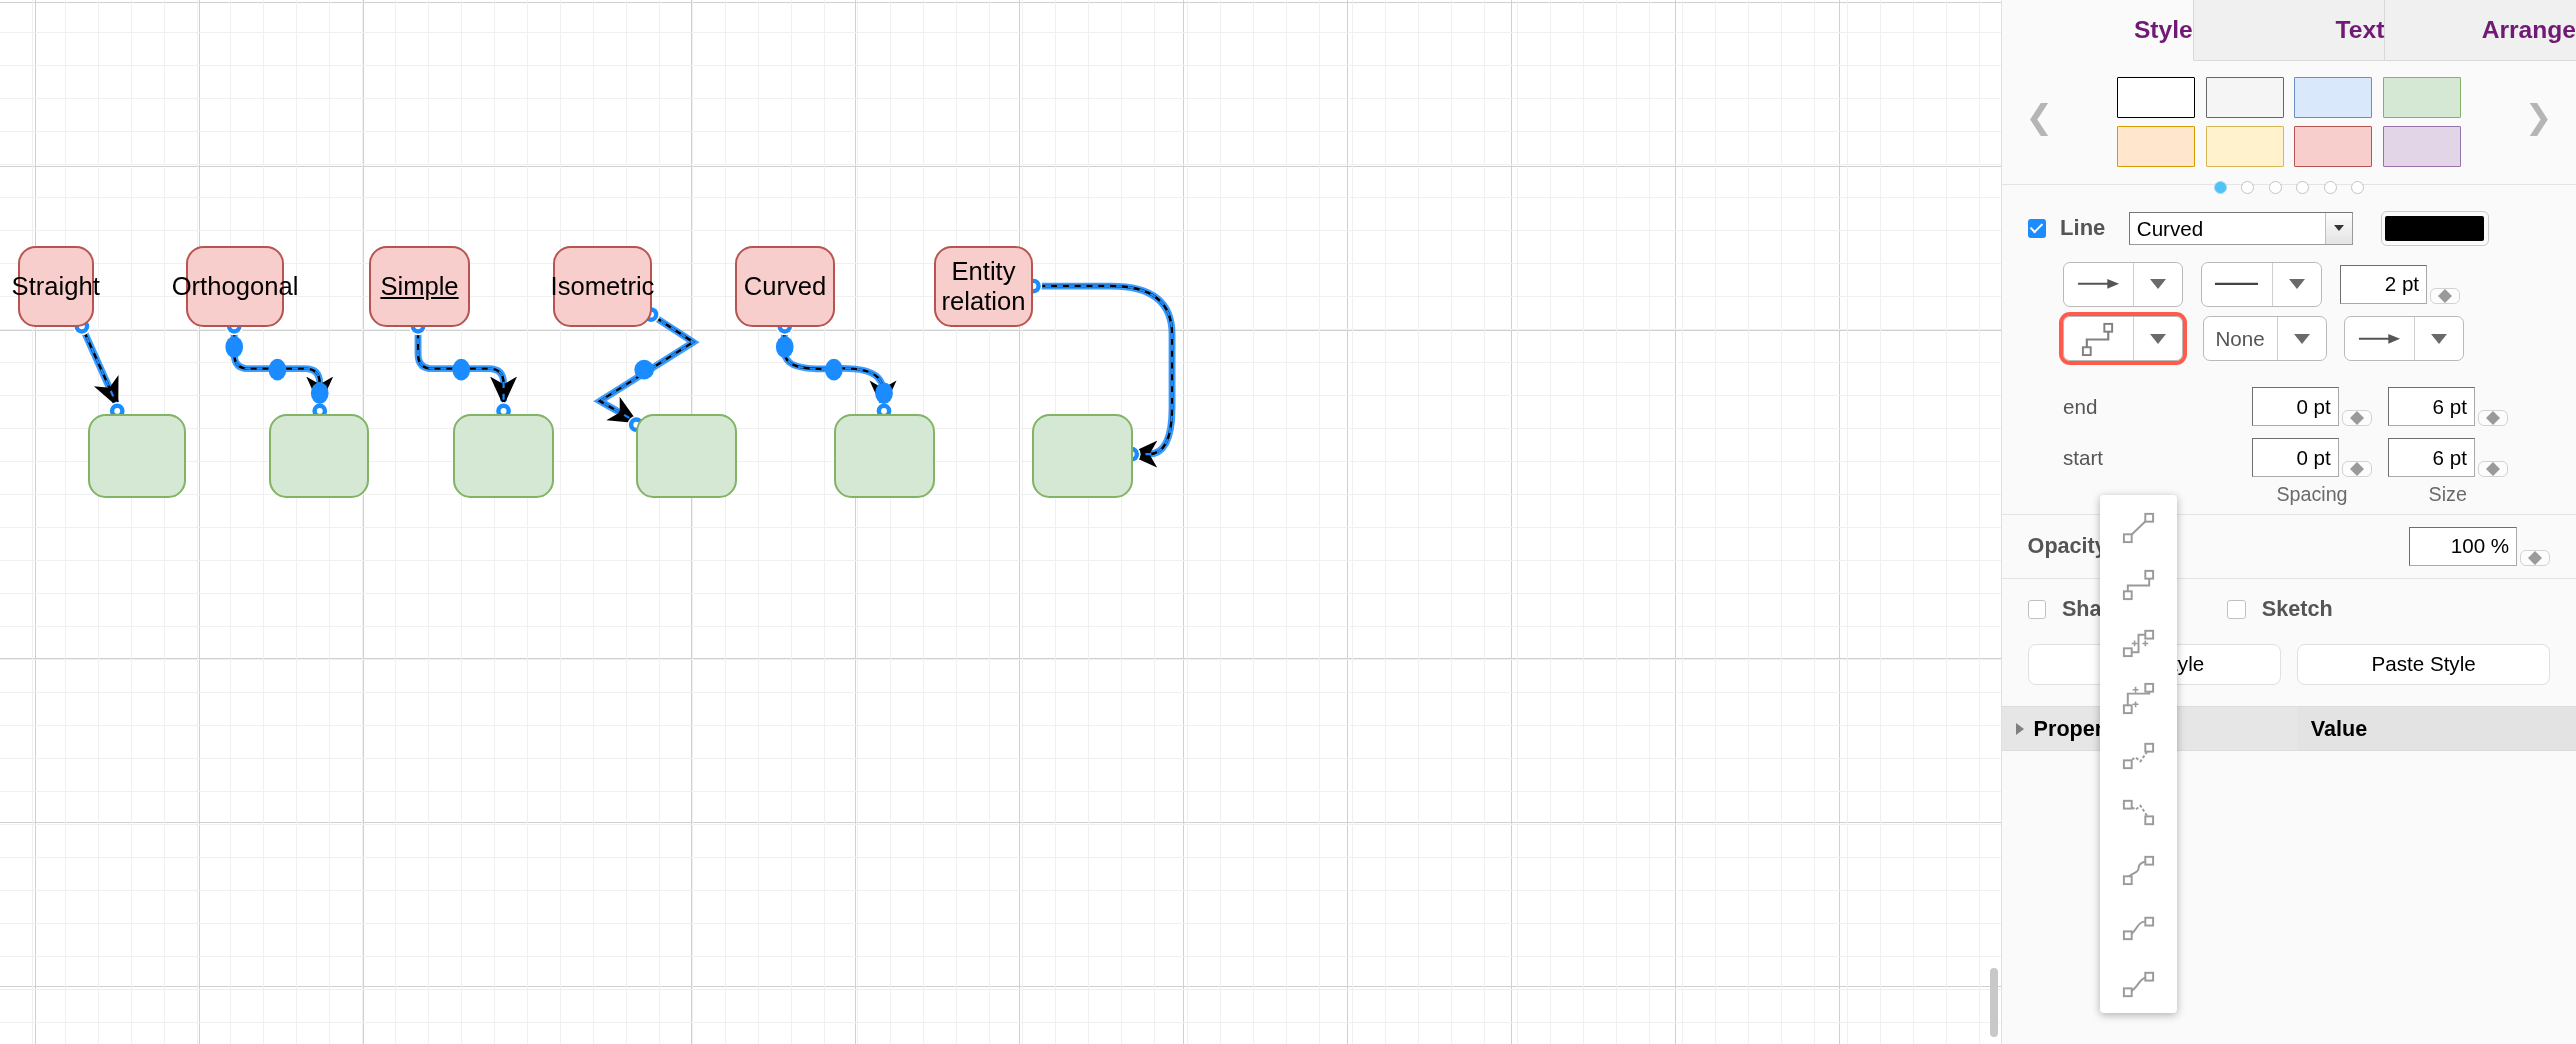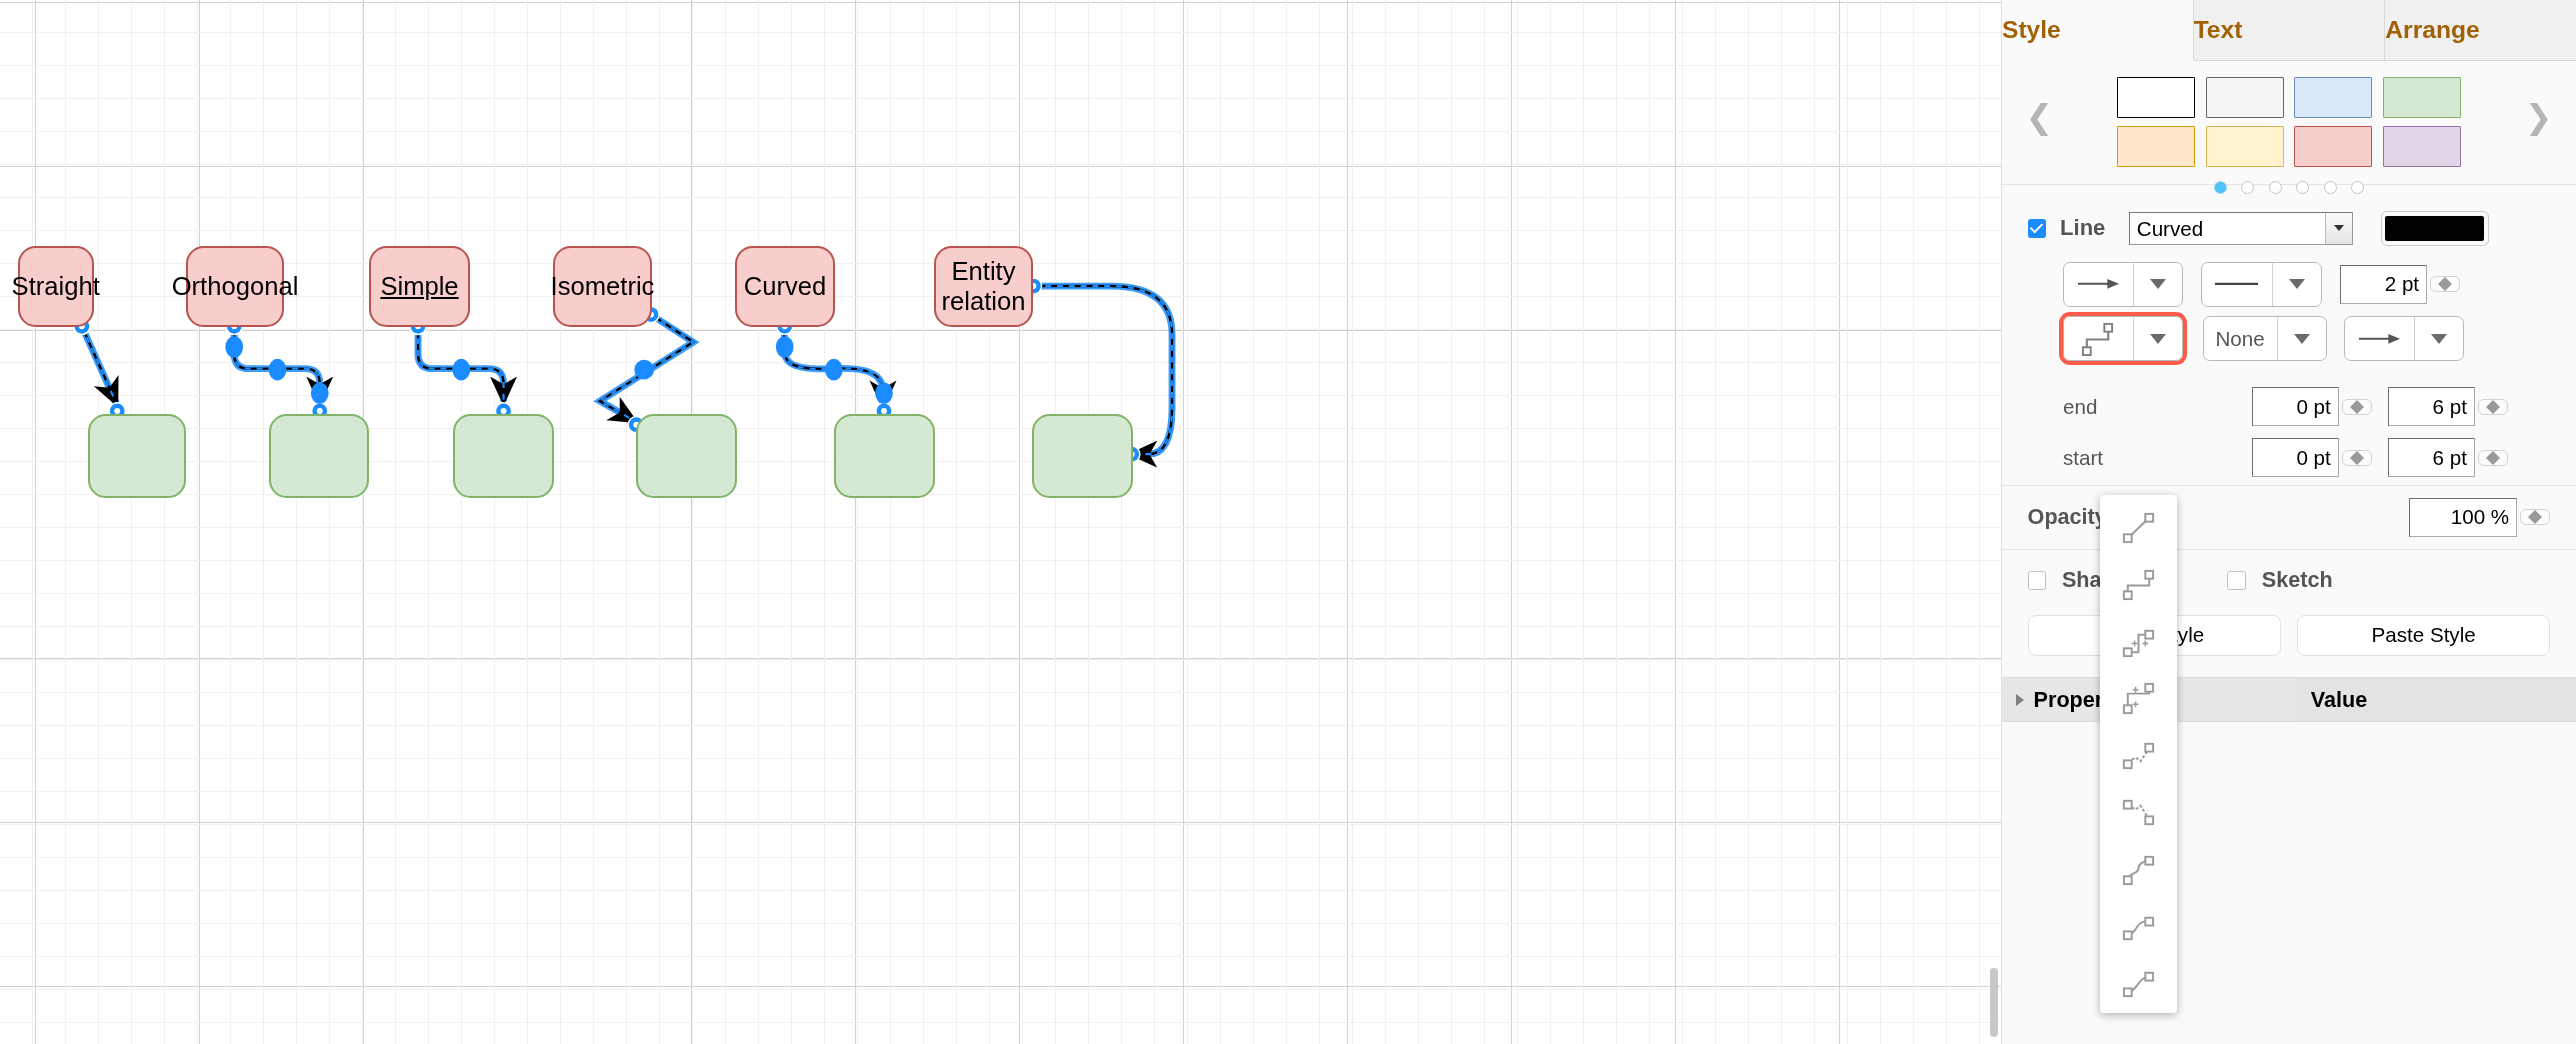--- a/index.html
+++ b/index.html
@@ -54,22 +54,22 @@
     width:575px; height:1044px;
     background:#fafafa;
     border-left:1px solid #e0e0e0;
     font-size:14.7px;
     color:#4d4d4d;
   }
 
   
   #tabs { display:flex; height:61px; border-bottom:1px solid #d8d8d8; }
   .tab {
-    flex:1; display:flex; align-items:center; justify-content:flex-start;
-    font-size:24.6px; font-weight:bold; color:#a16207;
+    flex:1; display:flex; align-items:center; justify-content:flex-end;
+    font-size:24.6px; font-weight:bold; color:#701a75;
     background:#f0f0f0; border-right:1px solid #d8d8d8;
     cursor:pointer;
   }
   .tab:last-child { border-right:none; }
   .tab.active { background:#fafafa; border-bottom:1px solid #fafafa; margin-bottom:-1px; }
 
   
   #palette-block { padding:15.7px 0 7.9px 0; position:relative; height:123px; }
   #palette-grid {
     margin:0 auto;
@@ -127,21 +127,21 @@
 
   
   #arrow-rows { padding:5.9px 25.6px 0 61px; }
   .btn-group { display:flex; align-items:stretch; border:1px solid #b9b9b9; border-radius:6.9px; background:#fff; overflow:hidden; cursor:pointer; }
   .btn-group .main { display:flex; align-items:center; justify-content:center; padding:0 11.8px; min-width:69px; height:43px; }
   .btn-group .drop { display:flex; align-items:center; justify-content:center; width:49px; border-left:1px solid #cfcfcf; }
   .drop-tri { width:0;height:0;border-left:8.8px solid transparent;border-right:8.8px solid transparent;border-top:10.8px solid #6a6a6a; }
   .grp-row { display:flex; gap:17.7px; margin-bottom:9.8px; align-items:center; }
 
   .num-field {
-    display:flex; align-items:center;border-radius:6px;
+    display:flex; align-items:flex-end;border-radius:6px;
   }
   .num-input {
     width:87px; height:39px; border:1px solid #aaa; border-top-color:#6e6e6e; border-left-color:#6e6e6e;
     background:#fff; font-size:20.6px; text-align:right; padding-right:6.9px; color:#000;
     display:flex; align-items:center; justify-content:flex-end; font-family:inherit;
   }
   .spin {
     width:30.5px; border:1px solid #d2d2d2; border-radius:5.9px; margin-left:2.9px;
     display:flex; flex-direction:column; background:#fcfcfc;
   }
@@ -541,20 +541,24 @@
         <div class="spin">
           <div>
               <span class="sp-up"></span>
             </div>
           <div>
               <span class="sp-dn"></span>
             </div>
         </div>
       </div>
     </div>
+    <div class="es-cap">
+      <span>Spacing</span>
+      <span>Size</span>
+    </div>
   </div>
 
   <div class="divider" style="margin-top:7.9px;"></div>
 
   <div id="opacity-row">
     <div class="lbl">Opacity</div>
     <div class="num-field">
       <div class="num-input" style="width:108px;">100 %</div>
       <div class="spin">
         <div>

